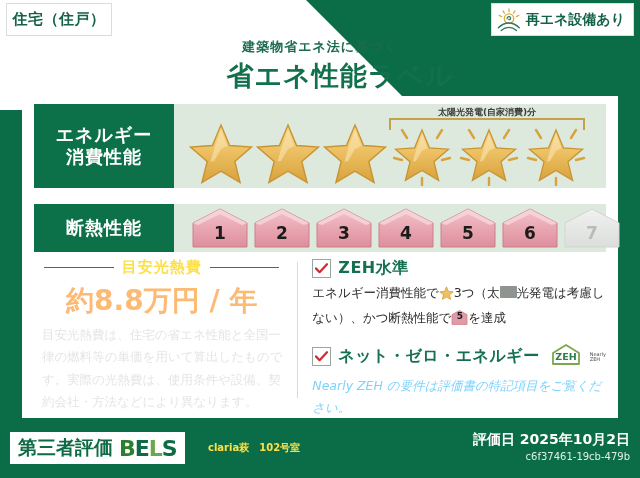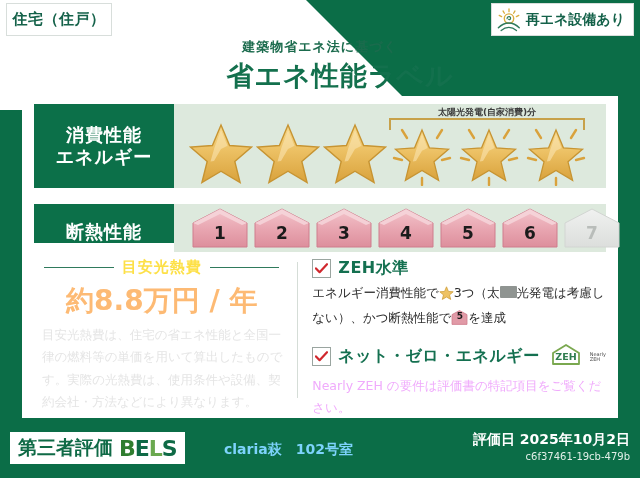--- a/index.html
+++ b/index.html
@@ -58,21 +58,21 @@
     display:flex;flex-direction:column;align-items:center;justify-content:center;
     line-height:1.22;letter-spacing:1px;
   }
   .row-value{background:#dde9dd;position:relative;display:flex;align-items:center;}
 
   #row-energy{top:104px;}
   #row-energy .row-label{width:140px;height:84px;font-size:18px;}
   #row-energy .row-value{width:432px;height:84px;}
 
   #row-insul{top:204px;}
-  #row-insul .row-label{width:140px;height:39px;font-size:18px;justify-content:flex-end;}
+  #row-insul .row-label{width:140px;height:48px;font-size:18px;}
   #row-insul .row-value{width:432px;height:48px;}
 
   
   .stars{position:absolute;left:14px;bottom:2px;display:flex;gap:1px;}
   .star-cell{position:relative;width:66px;height:70px;}
   .star-cell svg{position:absolute;left:0;top:0;}
   .solar-bracket{
     position:absolute;left:215px;top:14px;width:196px;height:12px;
     border:2px solid #c7a14a;border-bottom:none;border-top:2px solid #c7a14a;
     box-sizing:border-box;
@@ -113,21 +113,21 @@
     line-height:1.78;letter-spacing:0px;
   }
 
   .zrow{display:flex;align-items:center;gap:7px;}
   .chk{
     width:17px;height:17px;background:#fff;border:1px solid #9aa5a0;
     display:flex;align-items:center;justify-content:center;flex:none;
   }
   .zttl{color:#147050;font-size:16px;font-weight:bold;letter-spacing:.5px;white-space:nowrap;}
   .zbody{color:#2b2b2b;font-size:12.5px;line-height:1.75;margin-top:3px;}
-  .zbody2{color:#f0abfc;font-size:12.5px;line-height:1.75;margin-top:4px;}
+  .zbody2{color:#7dd3fc;font-size:12.5px;line-height:1.75;margin-top:4px;font-style:italic;}
   .blk{display:inline-block;width:17px;height:12px;background:#8f9491;vertical-align:-1px;border-radius:1px;}
   .mini-star{display:inline-block;vertical-align:-3px;}
   .mini-house{
     display:inline-block;position:relative;width:17px;height:15px;vertical-align:-3px;
     text-align:center;
   }
   .mini-house .mn{position:absolute;left:0;right:0;bottom:0px;font-size:9px;font-weight:bold;color:#1b1b1b;}
   .zeh-logo{display:inline-block;vertical-align:-8px;margin-left:3px;}
   .zeh-sub{display:inline-block;font-size:5px;line-height:1.05;color:#4b4b4b;vertical-align:-2px;margin-left:1px;text-align:left;}
 
@@ -137,21 +137,21 @@
     position:absolute;left:10px;top:10px;height:32px;background:#fff;
     display:flex;align-items:center;padding:0 8px;gap:6px;
   }
   .bels .jp{color:#0f6a46;font-size:19px;font-weight:bold;letter-spacing:0px;}
   .bels .en{font-size:22px;font-weight:bold;letter-spacing:-1px;}
   .bels .en b:nth-child(1){color:#2f7d2f;}
   .bels .en b:nth-child(2){color:#0f6a46;}
   .bels .en b:nth-child(3){color:#6aa84f;}
   .bels .en b:nth-child(4){color:#0f6a46;}
   .unit-name{
-    position:absolute;left:224px;top:19px;color:#7dd3fc;font-size:14px;font-weight:bold;
+    position:absolute;left:208px;top:19px;color:#fde047;font-size:10px;font-weight:bold;
   }
   .eval-date{position:absolute;right:10px;top:9px;color:#fff;font-size:14px;font-weight:bold;}
   .eval-id{position:absolute;right:10px;top:29px;color:#e2efe8;font-size:10px;}
 
   .watermark{
     position:absolute;left:0;top:408px;width:640px;text-align:center;
     color:rgba(120,120,120,.45);font-size:15px;letter-spacing:.5px;z-index:9;
     pointer-events:none;
   }
 </style>
@@ -188,22 +188,22 @@
     <span class="txt">再エネ設備あり</span>
   </div>
 
   <div class="head-wrap">
     <div class="head-sub">建築物省エネ法に基づく</div>
     <div class="head-main">省エネ性能ラベル</div>
   </div>
 
   <div class="row" id="row-energy">
     <div class="row-label">
+      <div>エネルギー</div>
       <div>消費性能</div>
-      <div>エネルギー</div>
     </div>
     <div class="row-value">
 
       <div class="solar-cap">太陽光発電(自家消費)分</div>
       <div class="solar-bracket"></div>
 
       <div class="stars">
 
         <div class="star-cell">
           <svg width="66" height="70" viewBox="0 0 66 70">

